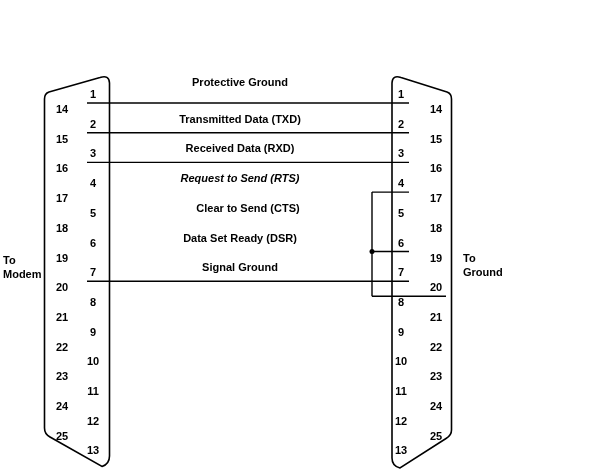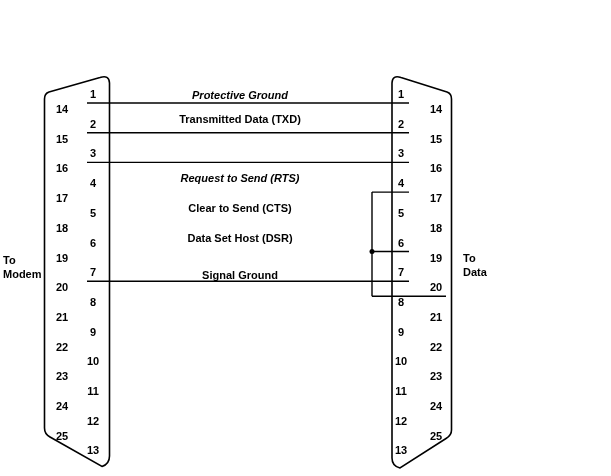--- a/index.html
+++ b/index.html
@@ -54,21 +54,21 @@
         <circle cx="372" cy="251.5" r="2.5" fill="#000000"></circle>
       </g>
   </svg>
 
   <div class="side-label" style="left:3px;top:253px;">
     <span>To</span>
     <span>Modem</span>
   </div>
   <div class="side-label" style="left:463px;top:251px;">
     <span>To</span>
-    <span>Data</span>
+    <span>Ground</span>
   </div>
 
 <div class="pin-num" style="left: 93px; top: 88px;">1</div>
     <div class="pin-num" style="left: 93px; top: 118px;">2</div>
     <div class="pin-num" style="left: 93px; top: 147px;">3</div>
     <div class="pin-num" style="left: 93px; top: 177px;">4</div>
     <div class="pin-num" style="left: 93px; top: 207px;">5</div>
     <div class="pin-num" style="left: 93px; top: 237px;">6</div>
     <div class="pin-num" style="left: 93px; top: 266px;">7</div>
     <div class="pin-num" style="left: 93px; top: 296px;">8</div>
@@ -107,19 +107,20 @@
     <div class="pin-num" style="left: 436px; top: 162px;">16</div>
     <div class="pin-num" style="left: 436px; top: 192px;">17</div>
     <div class="pin-num" style="left: 436px; top: 222px;">18</div>
     <div class="pin-num" style="left: 436px; top: 252px;">19</div>
     <div class="pin-num" style="left: 436px; top: 281px;">20</div>
     <div class="pin-num" style="left: 436px; top: 311px;">21</div>
     <div class="pin-num" style="left: 436px; top: 341px;">22</div>
     <div class="pin-num" style="left: 436px; top: 370px;">23</div>
     <div class="pin-num" style="left: 436px; top: 400px;">24</div>
     <div class="pin-num" style="left: 436px; top: 430px;">25</div>
-    <div class="sig-label" style="left: 240px; top: 89px; font-style: italic;">Protective Ground</div>
+    <div class="sig-label" style="left: 240px; top: 76px;">Protective Ground</div>
     <div class="sig-label" style="left: 240px; top: 113px;">Transmitted Data (TXD)</div>
+    <div class="sig-label" style="left: 240px; top: 142px;">Received Data (RXD)</div>
     <div class="sig-label" style="left: 240px; top: 172px; font-style: italic;">Request to Send (RTS)</div>
-    <div class="sig-label" style="left: 240px; top: 202px;">Clear to Send (CTS)</div>
-    <div class="sig-label" style="left: 240px; top: 232px;">Data Set Host (DSR)</div>
-    <div class="sig-label" style="left: 240px; top: 261px; margin-top: 8px;">Signal Ground</div>
+    <div class="sig-label" style="left: 248px; top: 202px;">Clear to Send (CTS)</div>
+    <div class="sig-label" style="left: 240px; top: 232px;">Data Set Ready (DSR)</div>
+    <div class="sig-label" style="left: 240px; top: 261px;">Signal Ground</div>
   </div>
 
 </body></html>

